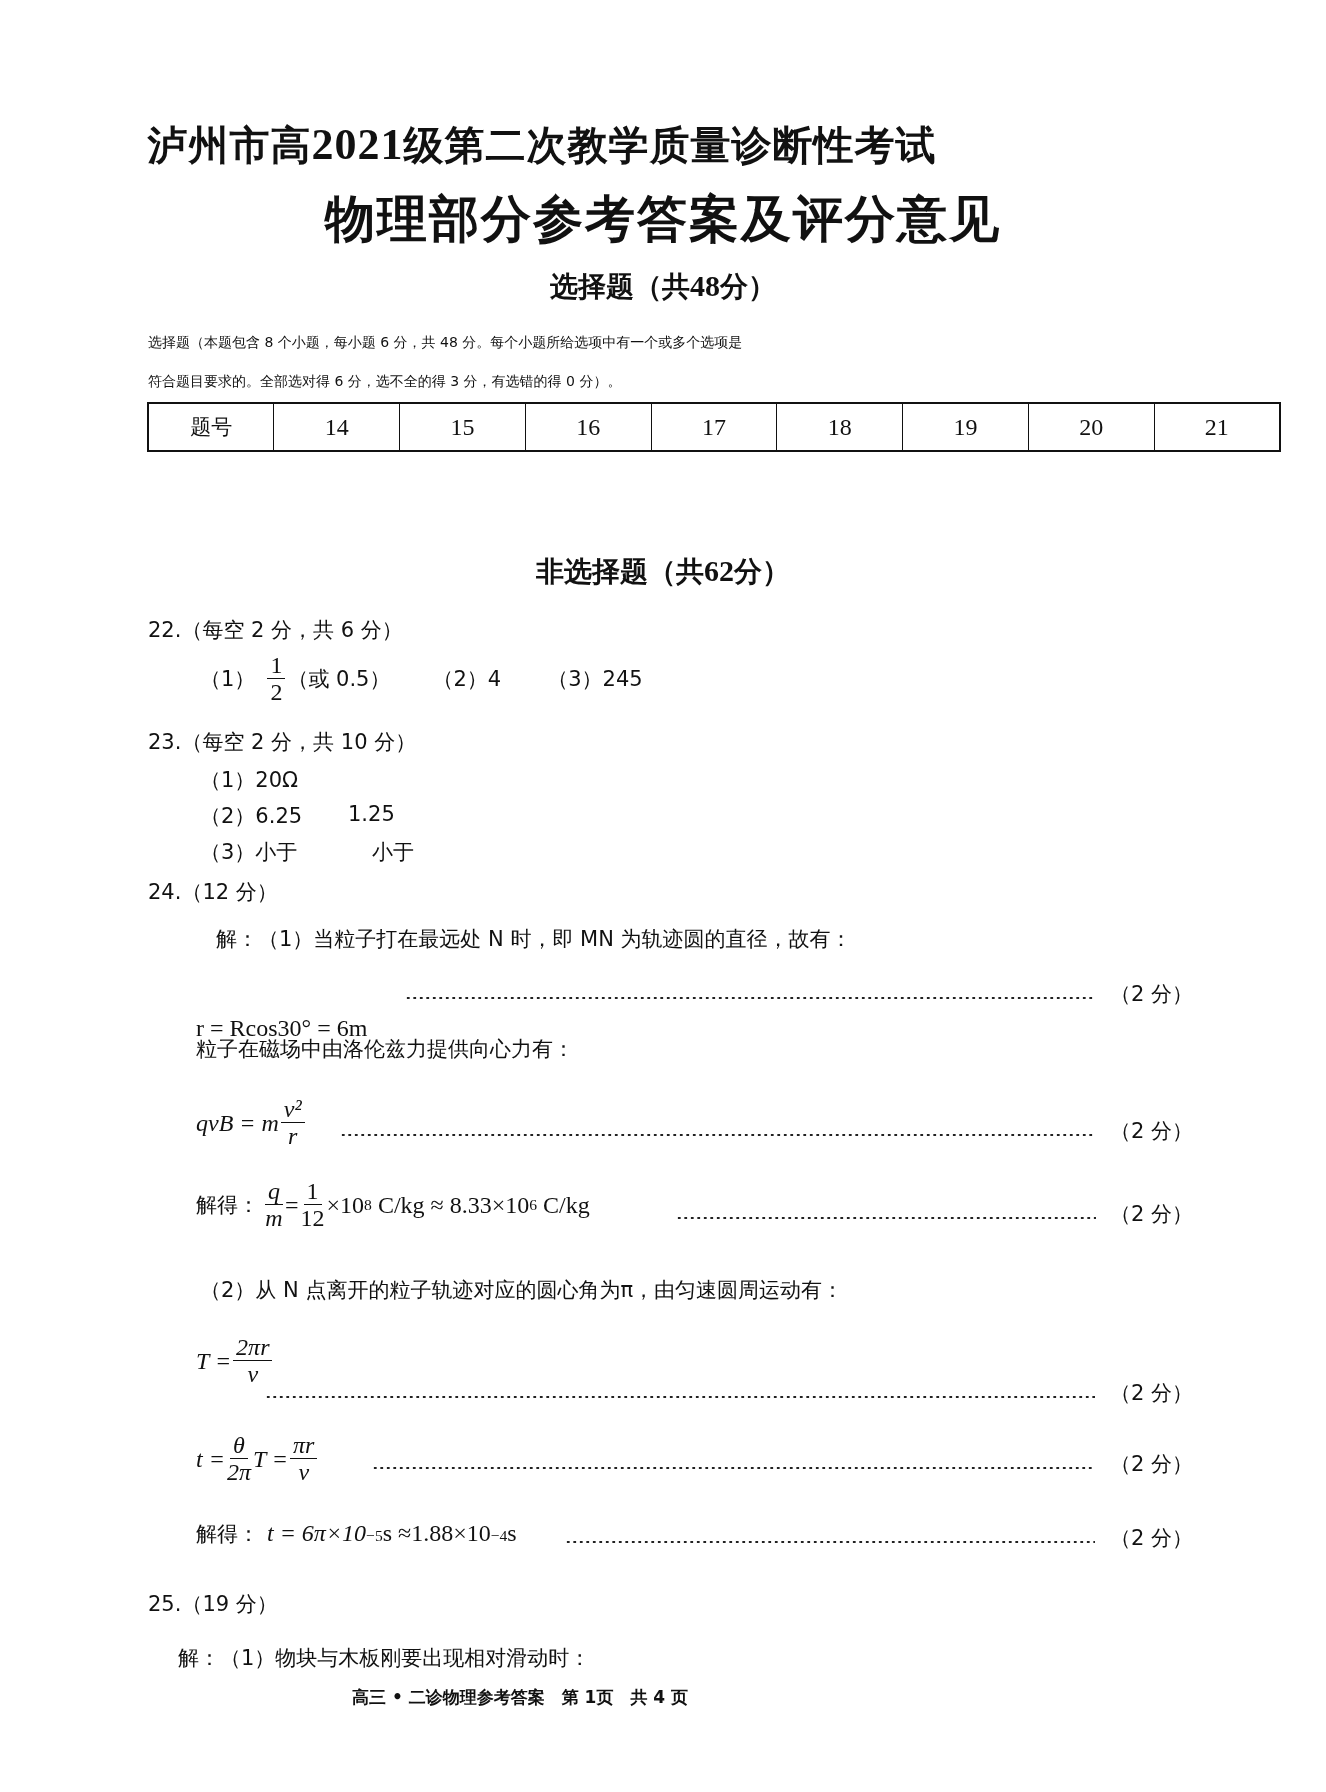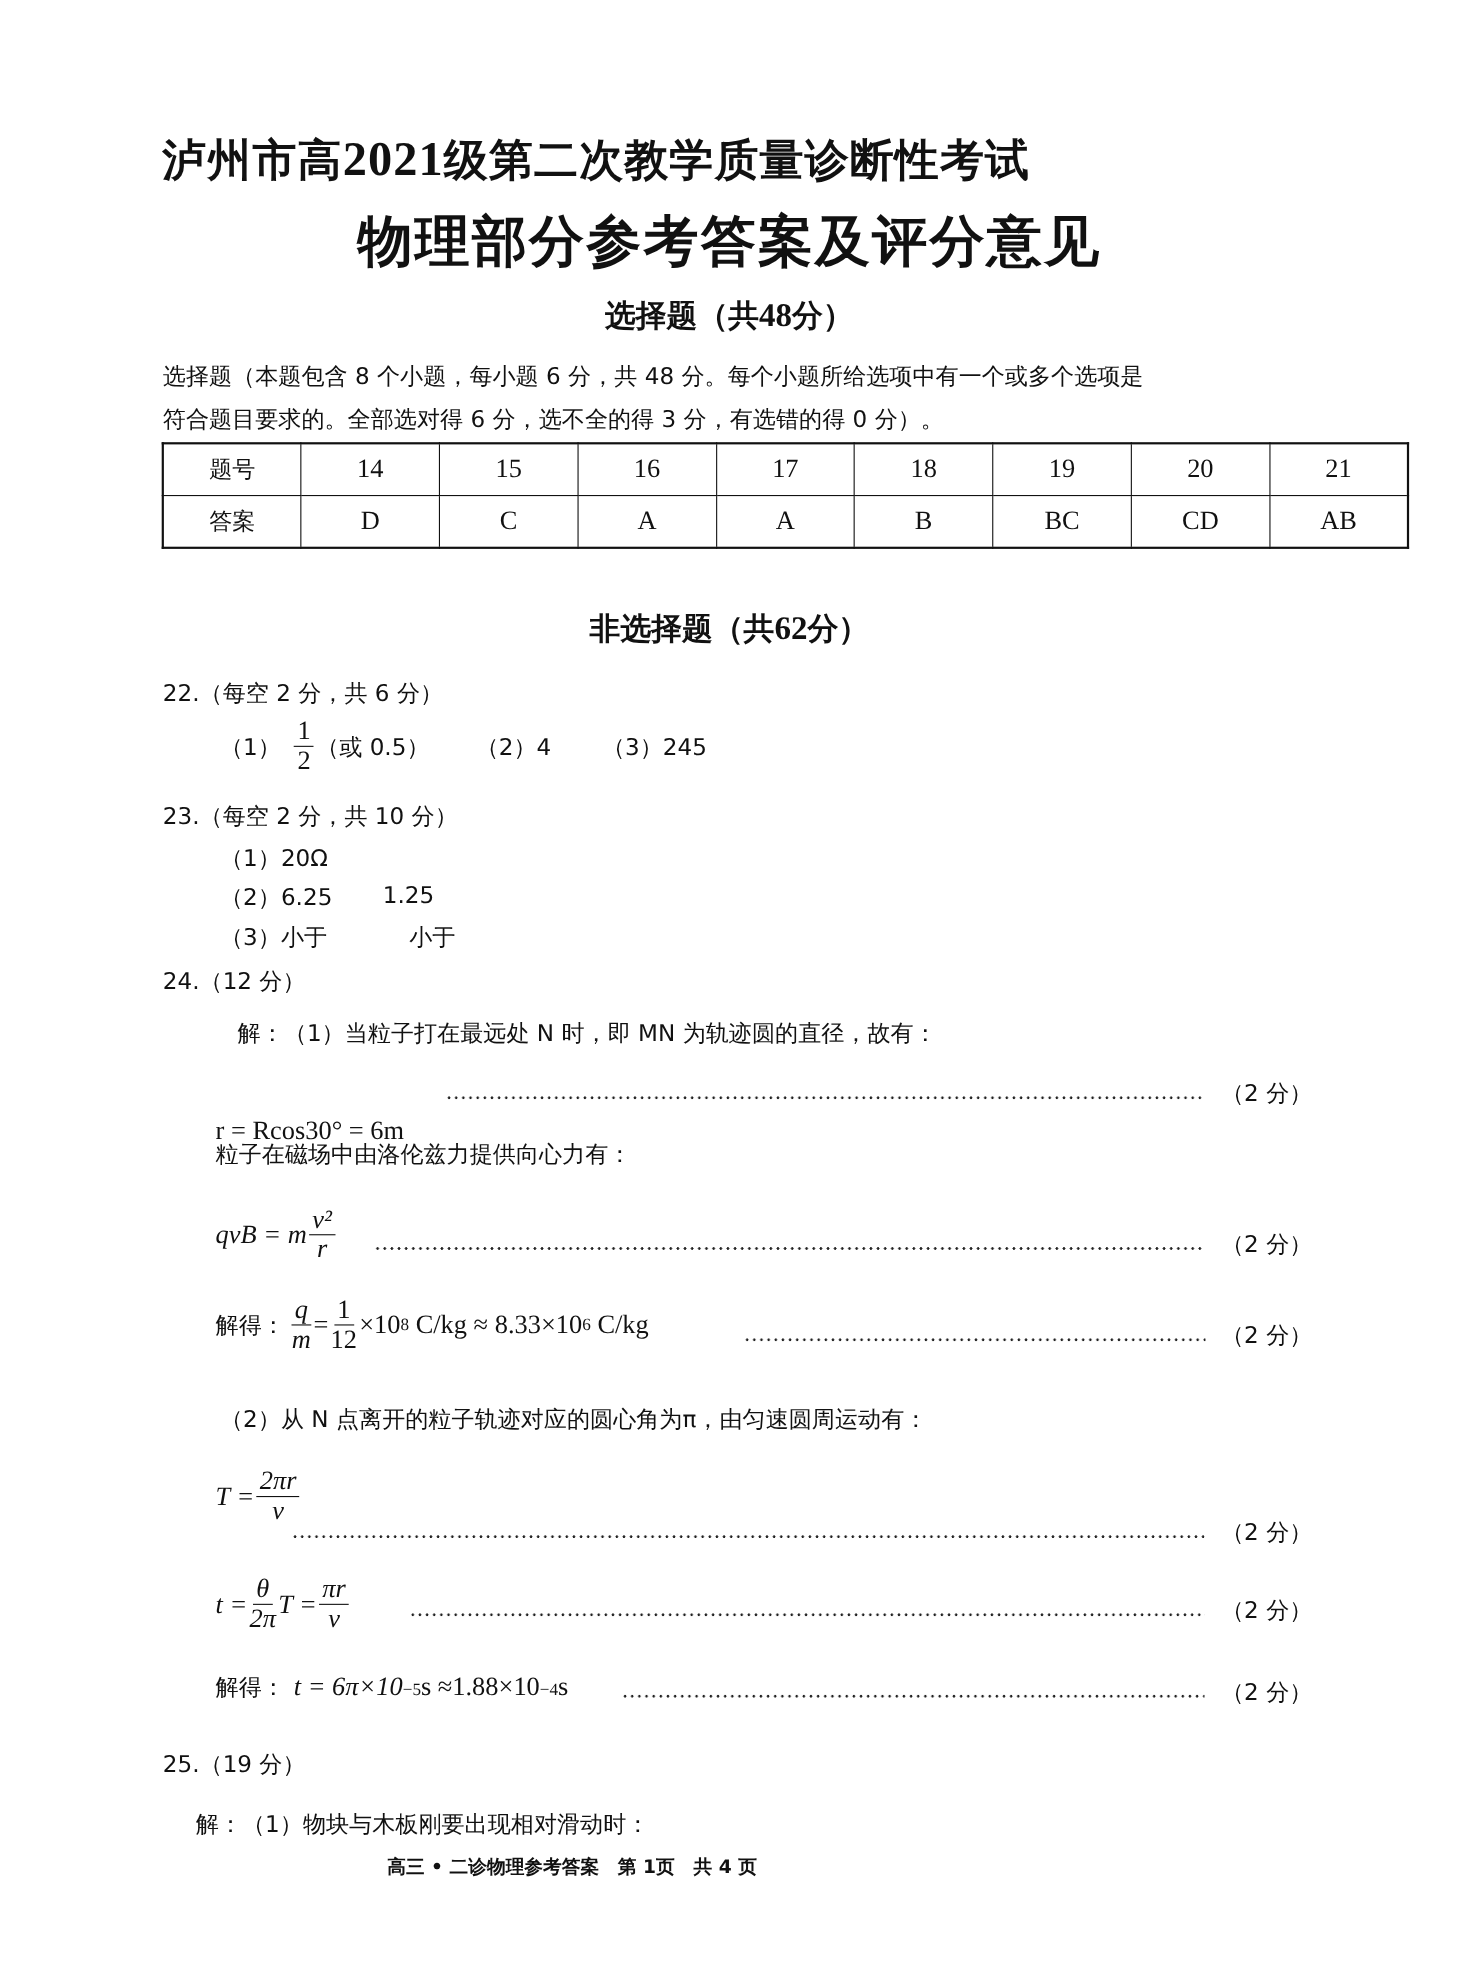--- a/index.html
+++ b/index.html
@@ -19,21 +19,21 @@
     left: 0; width: 1326px; top: 186px; text-align: center;
     font-family: "DejaVu Sans", sans-serif; font-weight: bold;
     font-size: 50px; letter-spacing: 2px;
   }
   .sect {
     left: 0; width: 1326px; text-align: center;
     font-family: "DejaVu Sans", sans-serif; font-weight: bold; font-size: 28px;
   }
   .sect .num { font-family: "Liberation Serif", serif; font-size: 30px; }
   .para {
-    left: 148px; width: 1040px; font-size: 21px; line-height: 39px;
+    left: 148px; width: 1040px; font-size: 14px; line-height: 39px;
     font-family: "DejaVu Sans", sans-serif;
   }
   table.ans {
     position: absolute; left: 147px; top: 402px; width: 1134px;
     border-collapse: collapse; table-layout: fixed;
     border: 2px solid #111;
   }
   table.ans td {
     border: 1.5px solid #111; height: 44px; text-align: center;
     font-family: "Liberation Serif", serif; font-size: 24px;
@@ -74,31 +74,20 @@
       <tr>
     <td class="hd">题号</td>
     <td>14</td>
     <td>15</td>
     <td>16</td>
     <td>17</td>
     <td>18</td>
     <td>19</td>
     <td>20</td>
     <td>21</td>
-  </tr>
-  <tr>
-    <td class="hd">答案</td>
-    <td>D</td>
-    <td>C</td>
-    <td>A</td>
-    <td>A</td>
-    <td>B</td>
-    <td>BC</td>
-    <td>CD</td>
-    <td>AB</td>
   </tr>
 </tbody>
   </table>
 
 <div class="abs sect" style="top:553px;">
   <span>非选择题（共</span><span class="num">62</span><span>分）</span>
 </div>
 
 <div class="abs line" style="left:148px; top:616px;">22.（每空 2 分，共 6 分）</div>
 <div class="abs line" style="left:200px; top:652px; display:flex; align-items:center;">

